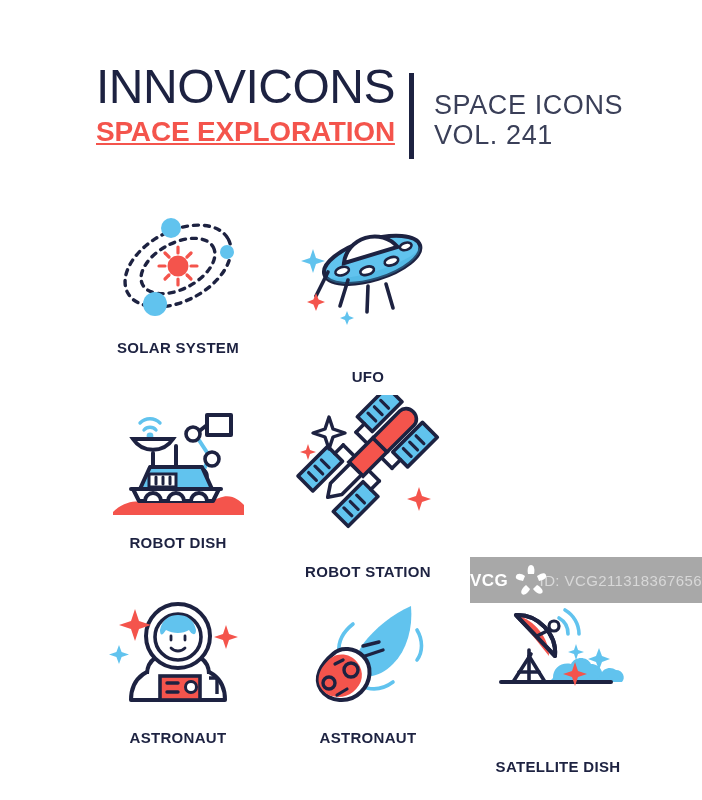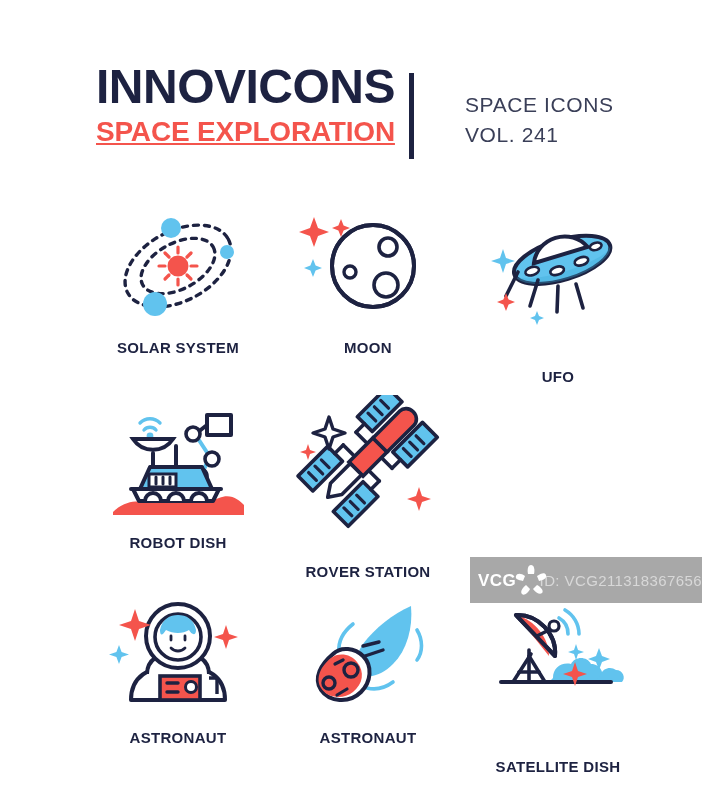--- a/index.html
+++ b/index.html
@@ -7,33 +7,33 @@
     width:702px;height:800px;background:#ffffff;
     font-family:"Liberation Sans","DejaVu Sans",sans-serif;
     overflow:hidden;position:relative;
   }
   .sheet{position:relative;width:702px;height:800px;background:#fff;}
 
   
   .header{position:absolute;left:0;top:62px;width:702px;height:108px;}
   .brand{position:absolute;left:96px;top:0;width:300px;text-align:left;}
   .brand-main{
-    font-size:48px;font-weight:bold;color:#1d2241;letter-spacing:-0.5px;
+    font-size:48px;font-weight:normal;color:#1d2241;letter-spacing:-0.5px;
     line-height:50px;white-space:nowrap;
   }
   .brand-sub{
     font-size:28px;font-weight:bold;color:#f4544c;letter-spacing:-0.2px;
     line-height:32px;white-space:nowrap;margin-top:4px;text-decoration:underline;
   }
   .divider{
     position:absolute;left:409px;top:11px;width:5px;height:86px;background:#1d2241;
   }
   .meta{position:absolute;left:434px;top:28px;}
   .meta-line{
-    font-size:21px;color:#3a3f58;letter-spacing:0.6px;line-height:30px;white-space:nowrap;margin-left:31px;
+    font-size:27px;color:#3a3f58;letter-spacing:0.6px;line-height:30px;white-space:nowrap;
   }
 
   
   .grid{position:absolute;left:11px;top:200px;width:702px;}
   .row{display:flex;width:702px;height:195px;}
   .cell{width:190px;margin-left:0;display:flex;flex-direction:column;align-items:center;}
   .c0{margin-left:72px;}
   .c1{margin-left:0px;}
   .c2{margin-left:0px;gap:29px;}
   .art{width:150px;height:135px;position:relative;}
@@ -43,21 +43,21 @@
     letter-spacing:0.3px;white-space:nowrap;text-align:center;
   }
 
   
   .wm{
     position:absolute;left:470px;top:557px;width:232px;height:46px;
     background:#a8a8a8;display:flex;align-items:center;
   }
   .wm-logo{
     position:relative;width:74px;height:46px;display:flex;align-items:center;
-    padding-left:8px;box-sizing:border-box;
+    box-sizing:border-box;
   }
   .wm-vcg{
     font-size:17px;font-weight:bold;color:#fff;letter-spacing:0.5px;line-height:17px;
   }
   .wm-flower{position:absolute;left:44px;top:6px;width:34px;height:34px;}
   .wm-id{
     font-size:15px;color:#d8d8d8;letter-spacing:0.4px;white-space:nowrap;margin-left:8px;
   }
 </style>
 </head>
@@ -100,36 +100,20 @@
             </g>
             <circle cx="75" cy="66" r="10.5" fill="#f4544c"></circle>
             <circle cx="68" cy="28" r="10" fill="#61c3ee"></circle>
             <circle cx="124" cy="52" r="7" fill="#61c3ee"></circle>
             <circle cx="52" cy="104" r="12" fill="#61c3ee"></circle>
           </svg>
         </div>
         <div class="label">SOLAR SYSTEM</div>
       </div>
 
-      <div class="cell c1">
-        <div class="art">
-          <svg viewBox="0 0 150 135">
-            <circle cx="80" cy="66" r="41" fill="#ffffff" stroke="#1d2241" stroke-width="4"></circle>
-            <path d="M62 31 A41 41 0 1 0 110 100 A38 38 0 1 1 62 31 Z" fill="#61c3ee"></path>
-            <circle cx="80" cy="66" r="41" fill="none" stroke="#1d2241" stroke-width="4"></circle>
-            <circle cx="95" cy="47" r="9" fill="none" stroke="#1d2241" stroke-width="3.6"></circle>
-            <circle cx="93" cy="85" r="12" fill="none" stroke="#1d2241" stroke-width="3.6"></circle>
-            <circle cx="57" cy="72" r="6" fill="none" stroke="#1d2241" stroke-width="3.4"></circle>
-            <path d="M21 17 L25 28 L36 32 L25 36 L21 47 L17 36 L6 32 L17 28 Z" fill="#f4544c"></path>
-            <path d="M48 19 L50.6 25.6 L57 28 L50.6 30.4 L48 37 L45.4 30.4 L39 28 L45.4 25.6 Z" fill="#f4544c"></path>
-            <path d="M20 59 L22.6 65.6 L29 68 L22.6 70.4 L20 77 L17.4 70.4 L11 68 L17.4 65.6 Z" fill="#61c3ee"></path>
-          </svg>
-        </div>
-        <div class="label">MOON</div>
-      </div>
 
       <div class="cell c2">
         <div class="art">
           <svg viewBox="0 0 150 135">
             <g transform="rotate(-17 78 56)">
               <ellipse cx="78" cy="60" rx="50" ry="20" fill="#61c3ee" stroke="#1d2241" stroke-width="4"></ellipse>
               <path d="M28 60 A50 20 0 0 0 128 60 A50 12 0 0 1 28 60 Z" fill="#3da8d8" opacity="0.35"></path>
               <path d="M50 55 A30 28 0 0 1 106 55 Z" fill="#ffffff" stroke="#1d2241" stroke-width="4"></path>
               <g fill="#ffffff" stroke="#1d2241" stroke-width="2.6">
                 <ellipse cx="46" cy="62" rx="7" ry="4"></ellipse>
@@ -236,21 +220,21 @@
 
               <rect x="58" y="52" width="34" height="20" fill="#f4544c" stroke="#1d2241" stroke-width="3.6"></rect>
               <path d="M92 52 L130 52 A9 10 0 0 1 130 72 L92 72 Z" fill="#f4544c" stroke="#1d2241" stroke-width="3.6" stroke-linejoin="round"></path>
               <path d="M58 54 L30 54 L18 62 L30 70 L58 70 Z" fill="#ffffff" stroke="#1d2241" stroke-width="3.6" stroke-linejoin="round"></path>
             </g>
             <path d="M36 22 L40 34 L52 38 L40 42 L36 54 L32 42 L20 38 L32 34 Z" fill="#ffffff" stroke="#1d2241" stroke-width="3.4" stroke-linejoin="round"></path>
             <path d="M15 49 L17 55 L23 57 L17 59 L15 65 L13 59 L7 57 L13 55 Z" fill="#f4544c"></path>
             <path d="M126 92 L129 101 L138 104 L129 107 L126 116 L123 107 L114 104 L123 101 Z" fill="#f4544c"></path>
           </svg>
         </div>
-        <div class="label">ROVER STATION</div>
+        <div class="label">ROBOT STATION</div>
       </div>
     </div>
 
     <div class="row">
 
       <div class="cell c0">
         <div class="art">
           <svg viewBox="0 0 150 135">
             <path d="M28 110 C28 86 45 76 75 76 C105 76 122 86 122 110 Z" fill="#ffffff" stroke="#1d2241" stroke-width="4" stroke-linejoin="round"></path>
             <rect x="57" y="86" width="40" height="24" fill="#f4544c" stroke="#1d2241" stroke-width="3.6"></rect>

